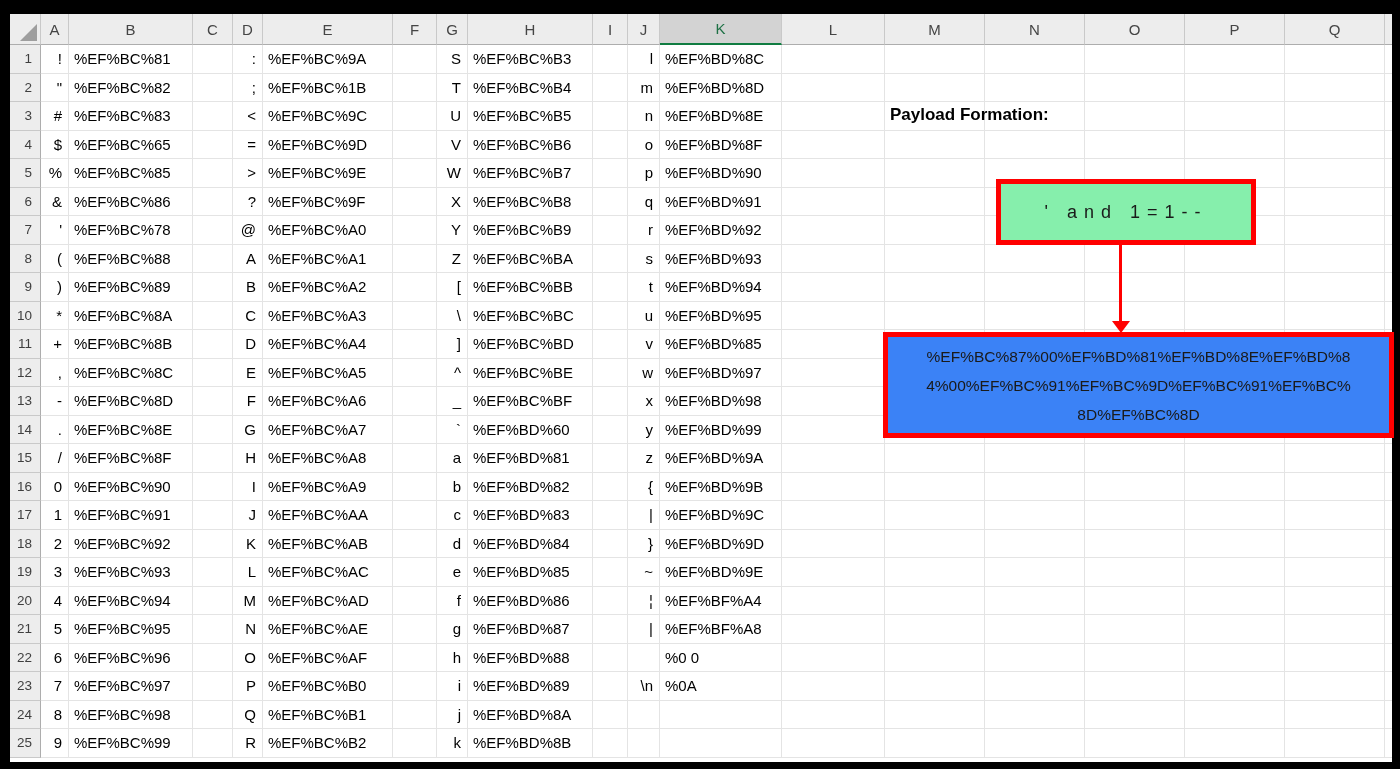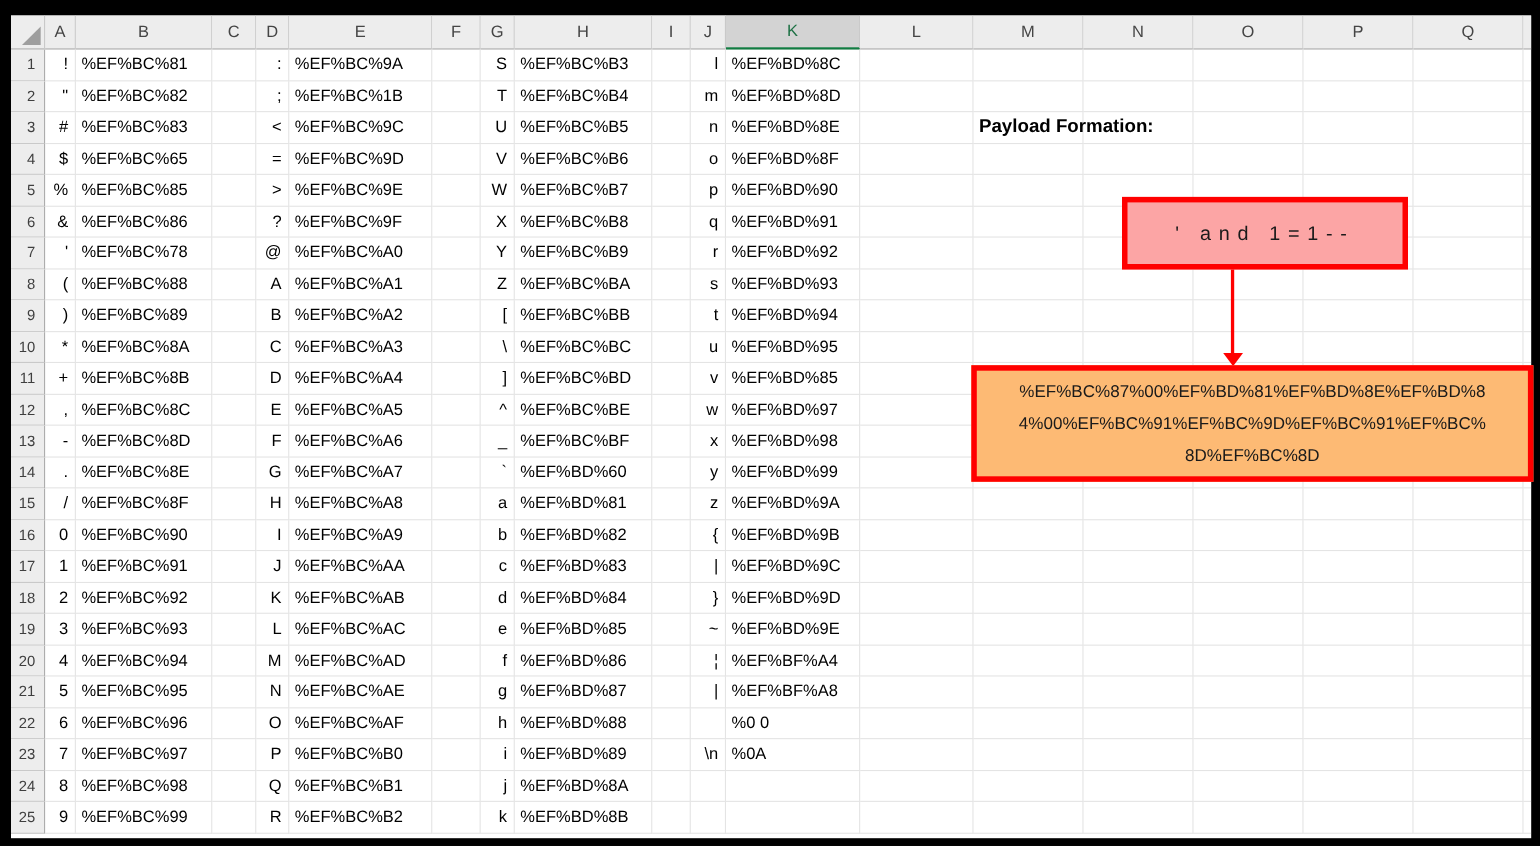--- a/index.html
+++ b/index.html
@@ -49,37 +49,37 @@
   .code { justify-content:flex-start; padding-left:5px; }
   .empty { }
   .sliver { border-right:none; }
 
   
   .anno-title {
     position:absolute; left:890px; top:105px; width:500px; height:22px;
     text-align:left; font-weight:bold; font-size:17px; color:#000;
   }
   .payload-box {
-    position:absolute; left:1020px; top:179px; width:260px; height:66px;
-    border:5px solid var(--red); background:#fca5a5;
+    position:absolute; left:996px; top:179px; width:260px; height:66px;
+    border:5px solid var(--red); background:#86efac;
     display:flex; align-items:center; justify-content:center;
     font-size:18px; letter-spacing:7px; color:#1a1a1a; white-space:pre;
   }
   .arrow-shaft {
     position:absolute; left:1119px; top:245px; width:3px; height:77px;
     background:var(--red);
   }
   .arrow-head {
     position:absolute; left:1112px; top:321px; width:0; height:0;
     border-left:9px solid transparent; border-right:9px solid transparent;
     border-top:12px solid var(--red);
   }
   .encoded-box {
     position:absolute; left:883px; top:332px; width:511px; height:106px;
-    border:5px solid var(--red); background:#fdba74;
+    border:5px solid var(--red); background:#3b82f6;
     display:flex; flex-direction:column; align-items:center; justify-content:center;
     font-size:15.5px; line-height:29px; color:#1a1a1a; text-align:center;
   }
 </style>
 </head>
 <body>
 
 <div class="screen" style="--red:#FF0000;">
 
   <div class="sheet">

